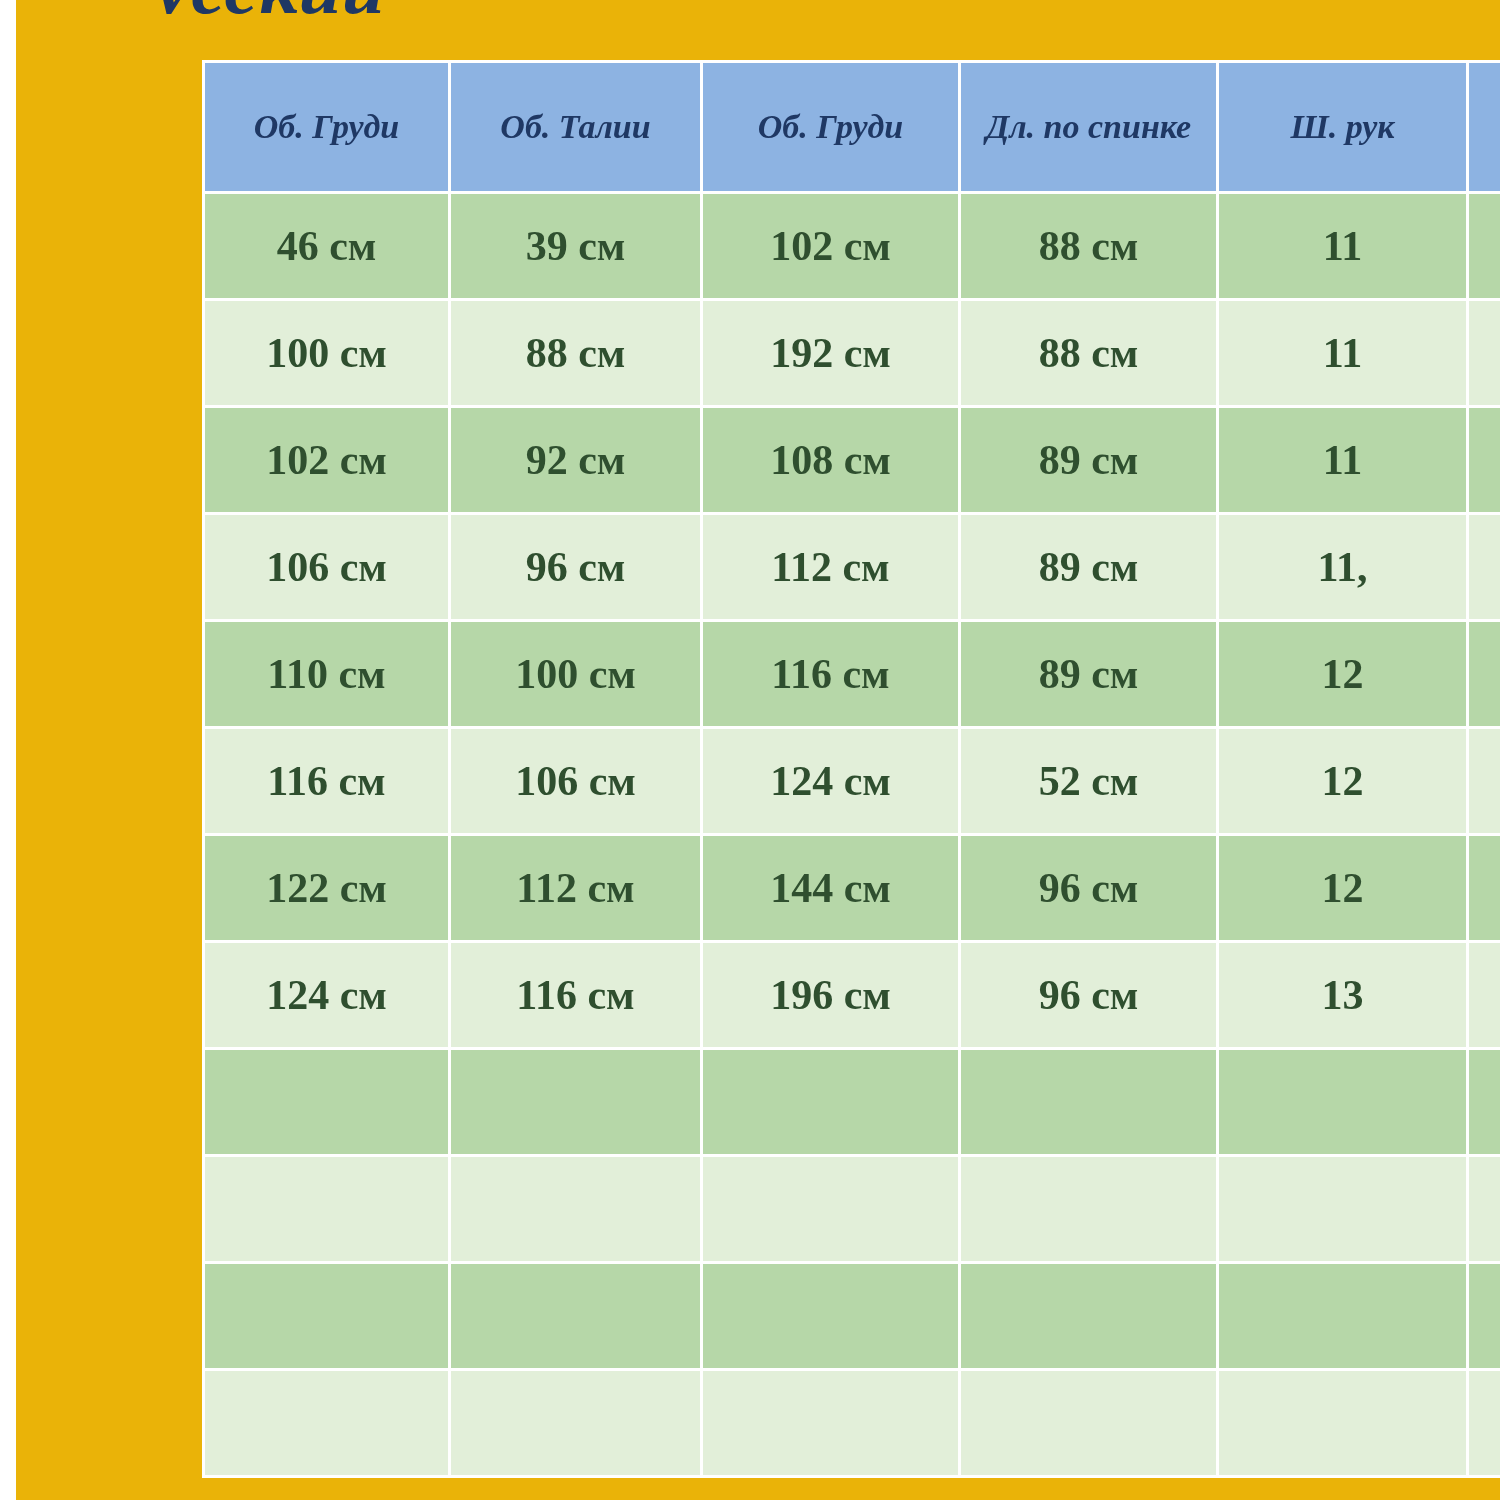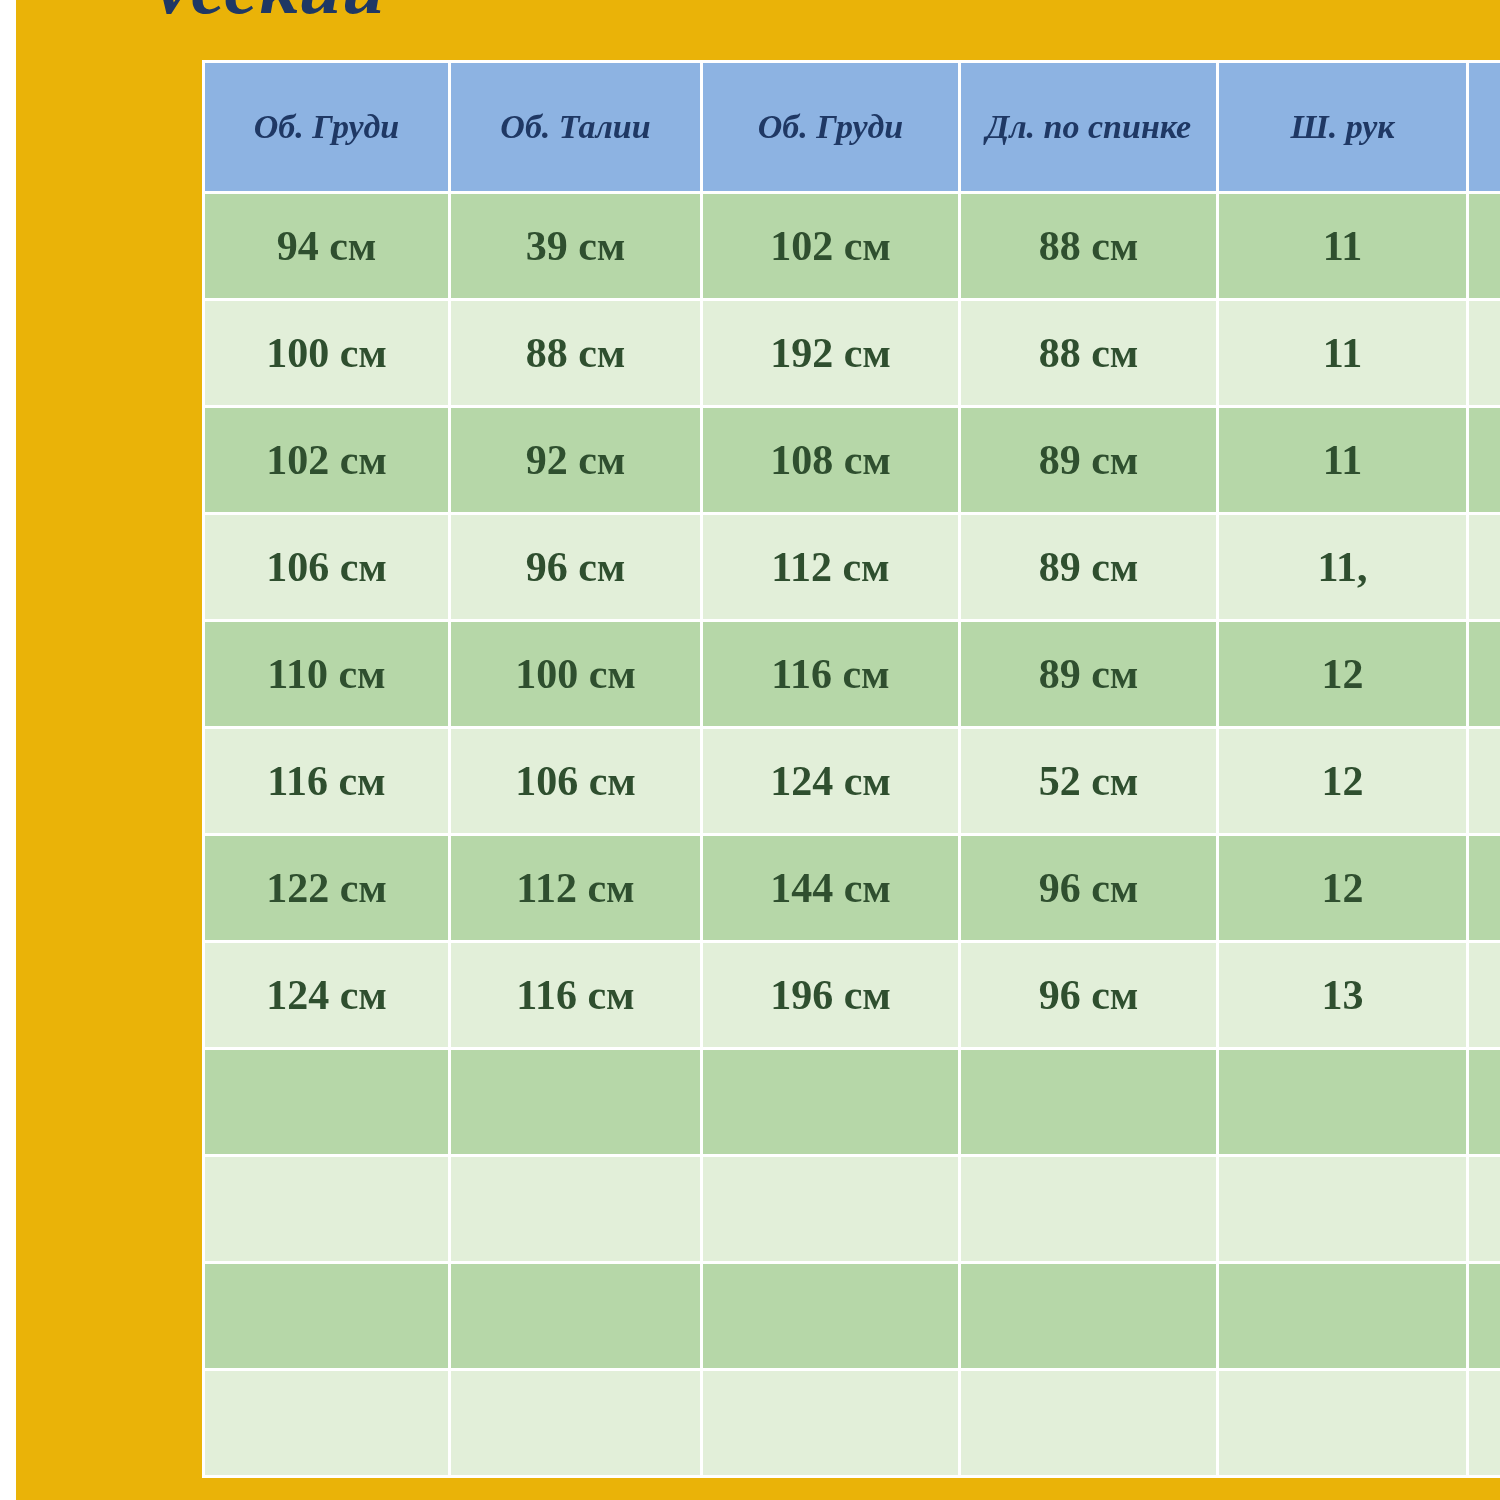--- a/index.html
+++ b/index.html
@@ -124,21 +124,21 @@
           <th>Об. Груди</th>
           <th>Об. Талии</th>
           <th>Об. Груди</th>
           <th>Дл. по спинке</th>
           <th>Ш. рук</th>
           <th></th>
         </tr>
       </thead>
       <tbody>
         <tr class="band-dark">
-          <td>94 см</td>
+          <td>46 см</td>
           <td>39 см</td>
           <td>102 см</td>
           <td>88 см</td>
           <td>11</td>
           <td></td>
         </tr>
         <tr class="band-light">
           <td>100 см</td>
           <td>88 см</td>
           <td>192 см</td>

